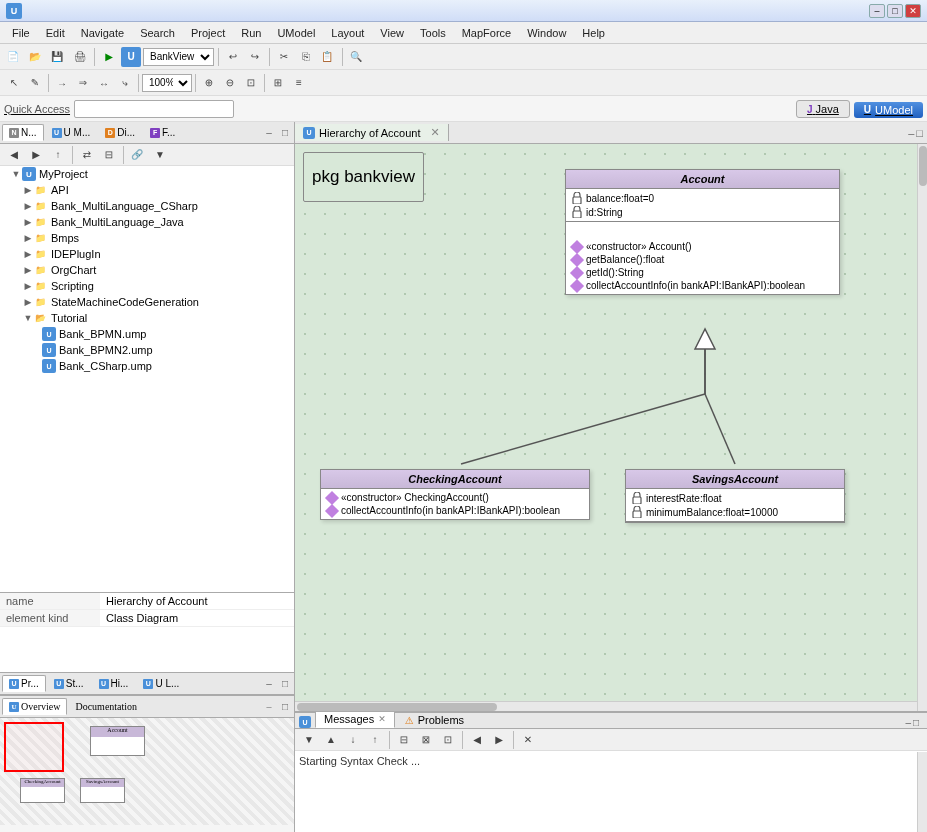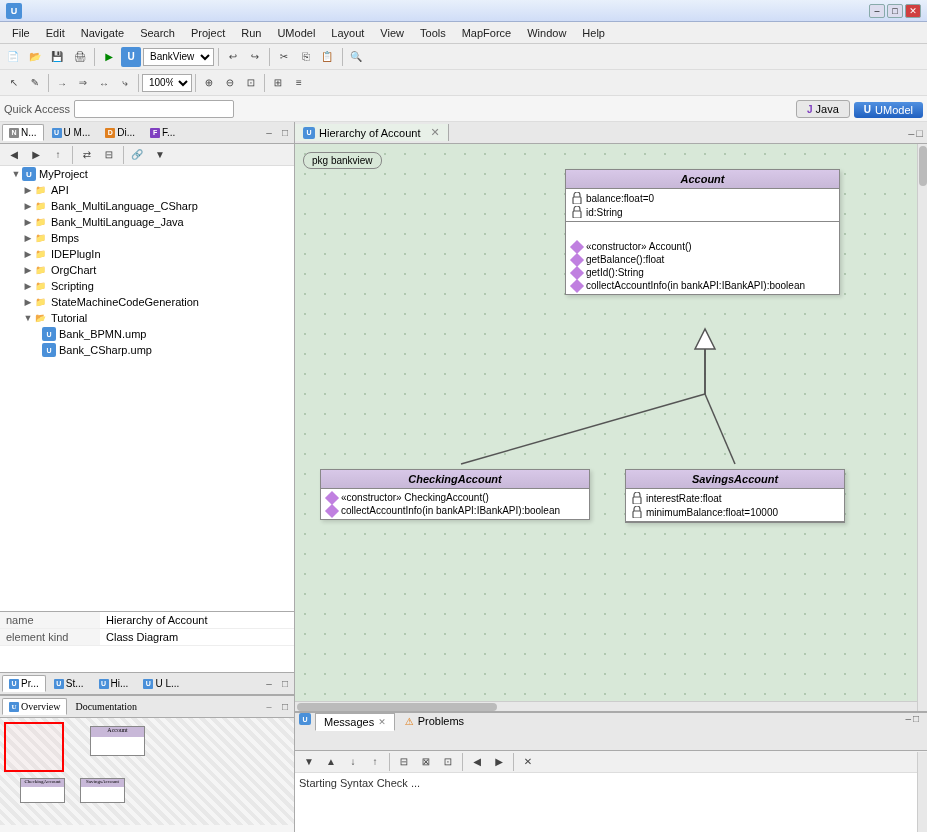--- a/index.html
+++ b/index.html
@@ -16,21 +16,21 @@
     #menu-bar { background: #f0f0f0; height: 22px; display: flex; align-items: center; padding: 0 4px; border-bottom: 1px solid #ccc; }
     .menu-item { padding: 2px 8px; cursor: pointer; font-size: 11px; color: #222; }
 
     
     .toolbar { background: #f0f0f0; height: 26px; display: flex; align-items: center; padding: 0 4px; border-bottom: 1px solid #ddd; gap: 2px; flex-wrap: wrap; }
     .tb-btn { height: 20px; min-width: 20px; border: 1px solid transparent; border-radius: 2px; background: transparent; cursor: pointer; display: flex; align-items: center; justify-content: center; font-size: 10px; padding: 0 2px; color: #444; }
     .tb-sep { width: 1px; height: 18px; background: #bbb; margin: 0 2px; }
     .tb-combo { height: 18px; border: 1px solid #aaa; background: white; font-size: 10px; padding: 0 2px; }
 
     
-    #quick-access-bar { background: #f5f5f5; height: 26px; display: flex; align-items: center; padding: 0 4px; border-bottom: 1px solid #ddd; }
+    #quick-access-bar { background: #f5f5f5; height: 26px; display: flex; align-items: center; padding: 0 4px; border-bottom: 1px solid #ddd; text-decoration: underline; }
     #quick-access-bar .qa-label { color: #555; font-size: 11px; margin-right: 4px; }
     #quick-access-bar input { height: 18px; width: 160px; border: 1px solid #aaa; border-radius: 2px; padding: 0 4px; font-size: 10px; }
     #quick-access-bar .qa-tabs { margin-left: auto; display: flex; align-items: flex-end; gap: 4px; }
     .qa-tab { padding: 2px 10px; border: 1px solid #aaa; border-radius: 3px; background: #e8e8e8; cursor: pointer; font-size: 11px; }
     .umodel-tab { background: linear-gradient(to bottom, #5090e0, #2060c0); color: white; border-radius: 3px; padding: 2px 10px; font-size: 11px; display: flex; align-items: center; gap: 4px; }
 
     
     #main { display: flex; height: calc(832px - 22px - 22px - 26px - 26px - 26px); }
 
     
@@ -49,50 +49,50 @@
 
     
     #tree { flex: 1; overflow: auto; background: white; }
     .tree-toolbar { background: #f0f0f0; height: 22px; display: flex; align-items: center; padding: 0 4px; border-bottom: 1px solid #ddd; gap: 2px; }
     .tree-item { display: flex; align-items: center; padding: 1px 2px; cursor: pointer; white-space: nowrap; font-size: 11px; }
     .tree-arrow { width: 12px; height: 12px; display: inline-flex; align-items: center; justify-content: center; font-size: 9px; color: #666; }
     .tree-file-icon { width: 14px; height: 14px; margin-right: 3px; display: inline-flex; align-items: center; justify-content: center; font-size: 9px; font-weight: bold; border-radius: 2px; flex-shrink: 0; }
     .icon-folder { color: #e0a030; }
 
     
-    #props-panel { height: 61px; border-top: 1px solid #aaa; background: white; }
+    #props-panel { height: 80px; border-top: 1px solid #aaa; background: white; }
     .props-table { width: 100%; border-collapse: collapse; font-size: 11px; }
     .props-table td { border-bottom: 1px solid #eee; padding: 2px 6px; }
     .props-table td:first-child { background: #f5f5f5; width: 100px; color: #555; }
 
     
     #left-bottom { height: 160px; border-top: 1px solid #aaa; }
 
     
     #right-panel { flex: 1; display: flex; flex-direction: column; overflow: hidden; }
 
     
     #diagram-area { flex: 1; background: #e8f0e8; border-bottom: 1px solid #aaa; overflow: hidden; position: relative; }
     .diagram-tabs { background: #e8e8e8; height: 22px; display: flex; align-items: center; border-bottom: 1px solid #aaa; }
     .diagram-tab { padding: 2px 8px; font-size: 11px; cursor: pointer; border-right: 1px solid #aaa; display: flex; align-items: center; gap: 4px; background: #d8d8d8; }
     .diagram-tab.active { background: #e8f0e8; }
     .diagram-tab-icon { width: 12px; height: 12px; background: #4a90d9; border-radius: 2px; display: flex; align-items: center; justify-content: center; color: white; font-size: 7px; font-weight: bold; }
     .diagram-canvas { position: relative; height: calc(100% - 22px); overflow: hidden; background: #d8e8d8; background-image: radial-gradient(circle, #b0c8b0 1px, transparent 1px); background-size: 20px 20px; }
-    .pkg-label { position: absolute; top: 8px; left: 8px; background: #d8e8d8; border: 1px solid #888; padding: 2px 8px; font-size: 10px; border-radius: 8px; }
+    .pkg-label { position: absolute; top: 8px; left: 8px; background: #d8e8d8; border: 1px solid #888; padding: 14px 8px; font-size: 17px; border-radius: 2px; }
 
     
     .uml-class { position: absolute; background: white; border: 1px solid #888; box-shadow: 2px 2px 4px rgba(0,0,0,0.15); font-size: 11px; min-width: 160px; }
     .uml-class-header { background: linear-gradient(to bottom, #d8c8e8, #c8b8d8); text-align: center; font-style: italic; font-weight: bold; padding: 3px 6px; border-bottom: 1px solid #888; }
     .uml-class-section { border-bottom: 1px solid #888; padding: 2px 0; }
     .uml-class-row { display: flex; align-items: center; padding: 1px 6px; font-size: 10px; }
     .diamond-icon { width: 10px; height: 10px; background: #c080e0; transform: rotate(45deg); flex-shrink: 0; margin-right: 4px; }
 
     
     #messages-panel { height: 120px; border-top: 1px solid #aaa; background: white; display: flex; flex-direction: column; }
-    .msg-tabs { background: #e8e8e8; height: 38px; display: flex; align-items: flex-start; border-bottom: 1px solid #aaa; padding: 0 4px; gap: 2px; }
+    .msg-tabs { background: #e8e8e8; height: 16px; display: flex; align-items: flex-end; border-bottom: 1px solid #aaa; padding: 0 4px; gap: 2px; }
     .msg-tab { padding: 2px 8px; font-size: 11px; cursor: pointer; display: flex; align-items: center; gap: 4px; }
     .msg-tab.active { background: white; border: 1px solid #aaa; border-bottom-color: white; }
     .msg-toolbar { background: #f0f0f0; height: 22px; display: flex; align-items: center; padding: 0 4px; border-bottom: 1px solid #ddd; gap: 2px; }
     .msg-content { flex: 1; overflow: auto; padding: 4px; font-size: 11px; color: #333; }
 
     
     #overview-panel { height: 150px; background: white; border-top: 1px solid #aaa; }
     .overview-canvas { width: 100%; height: calc(100% - 22px); position: relative; overflow: hidden; }
 
     
@@ -291,20 +291,25 @@
       </div>
 
       <div class="tree-item">
         <span style="display:inline-block;width:40px;"></span>
         <span class="tree-file-icon" style="background:#4a90d9;color:white;font-size:7px;font-weight:bold;">U</span>
         <span>Bank_BPMN.ump</span>
       </div>
       <div class="tree-item">
         <span style="display:inline-block;width:40px;"></span>
         <span class="tree-file-icon" style="background:#4a90d9;color:white;font-size:7px;font-weight:bold;">U</span>
+        <span>Bank_BPMN2.ump</span>
+      </div>
+      <div class="tree-item">
+        <span style="display:inline-block;width:40px;"></span>
+        <span class="tree-file-icon" style="background:#4a90d9;color:white;font-size:7px;font-weight:bold;">U</span>
         <span>Bank_CSharp.ump</span>
       </div>
     </div>
 
     <div id="props-panel">
       <table class="props-table">
         <tbody>
             <tr>
           <td>name</td>
           <td>Hierarchy of Account</td>

